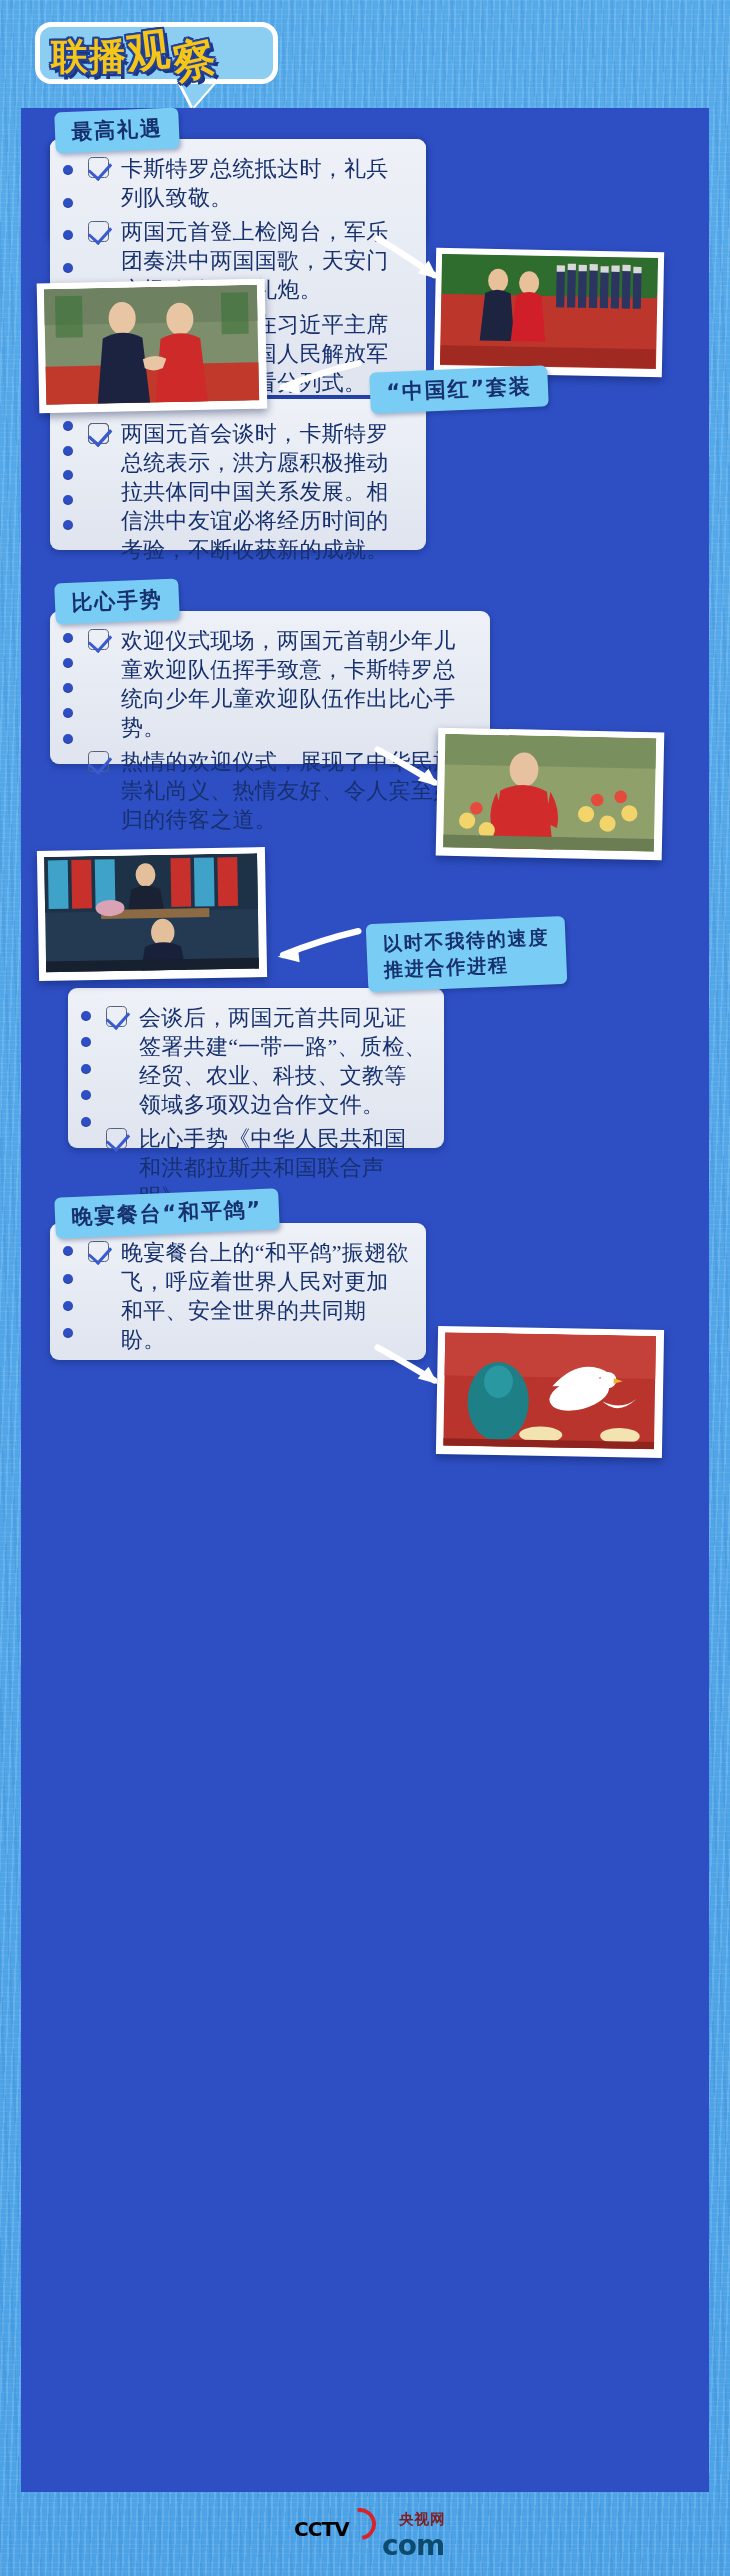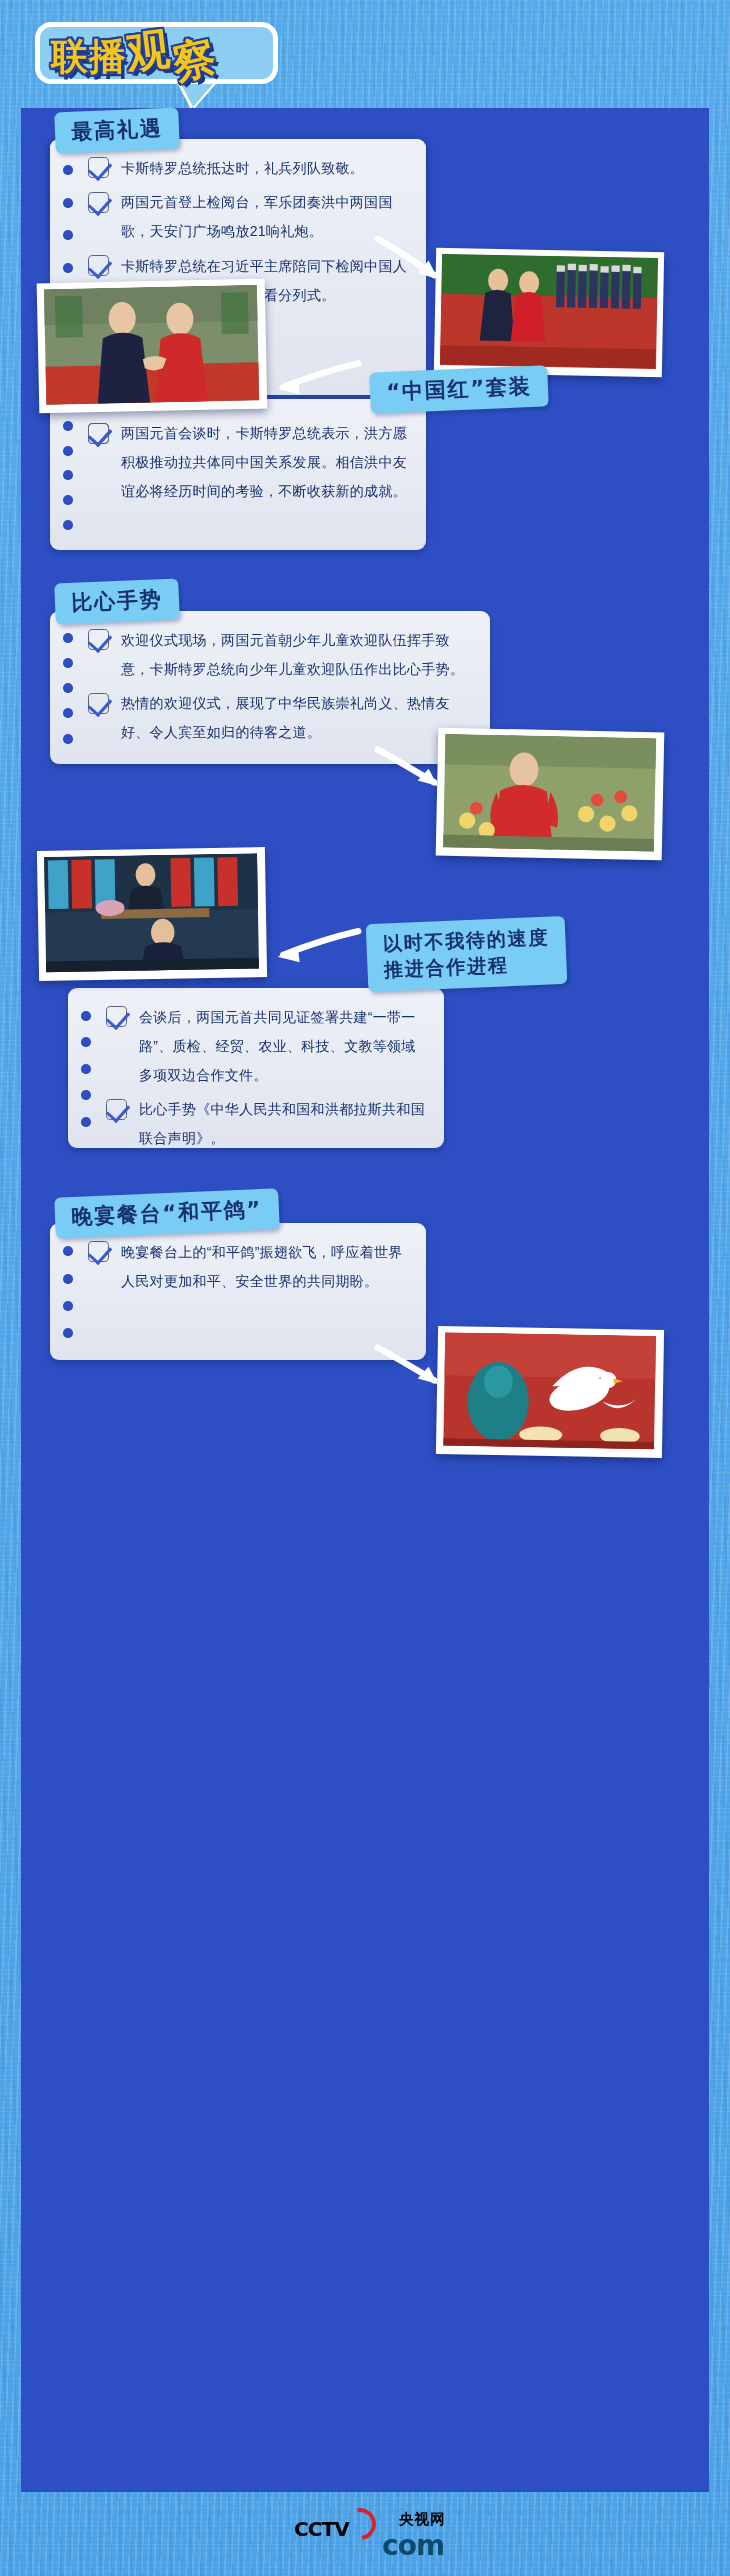--- a/index.html
+++ b/index.html
@@ -98,22 +98,22 @@
   }
   .card .spine i {
     display: block; width: 10px; height: 10px; border-radius: 50%;
     background: #2e4fc4;
     box-shadow: inset 0 -0.9px 0.9px rgba(0,0,0,0.25);
   }
   .card ul { list-style: none; margin: 0; padding: 0; }
   .card li {
     position: relative;
     color: #17306e;
-    font-family: Liberation Sans, sans-serif;
-    font-size: 14px;
+    font-family: Liberation Serif, serif;
+    font-size: 22px;
     line-height: 29px;
     margin-bottom: 5.5px;
     padding-left: 33px;
     letter-spacing: 0.3px;
   }
   .card li .tick {
     position: absolute; left: 0; top: 3.7px;
     width: 21px; height: 21px;
     border: 1.8px solid #55627f;
     border-radius: 4.6px;
@@ -152,21 +152,21 @@
     display: inline-block; width: 24px; height: 24px; position: relative; top: 3.7px; margin: 0 -3.7px 0 -4.6px;
   }
   .cctv .swoosh::before {
     content: ""; position: absolute; left: 0; top: -7.3px;
     width: 24px; height: 24px; border: 4.6px solid #d8232a;
     border-radius: 50%; border-left-color: transparent; border-bottom-color: transparent;
     transform: rotate(35deg);
   }
   .cctv-cn {
     position: absolute; left: 399px; top: 2510px;
-    color: #000000; font-weight: bold; font-size: 14.6px;
+    color: #7f1d1d; font-weight: bold; font-size: 14.6px;
     font-family: "DejaVu Sans", sans-serif; letter-spacing: 0.9px; z-index: 8;
   }
   .cctv-com {
     position: absolute; left: 382px; top: 2529px;
     color: #0c4a6e; font-weight: bold; font-size: 28px;
     font-family: "DejaVu Sans", sans-serif; letter-spacing: -0.9px; z-index: 8;
   }
 </style>
 </head>
 <body>

